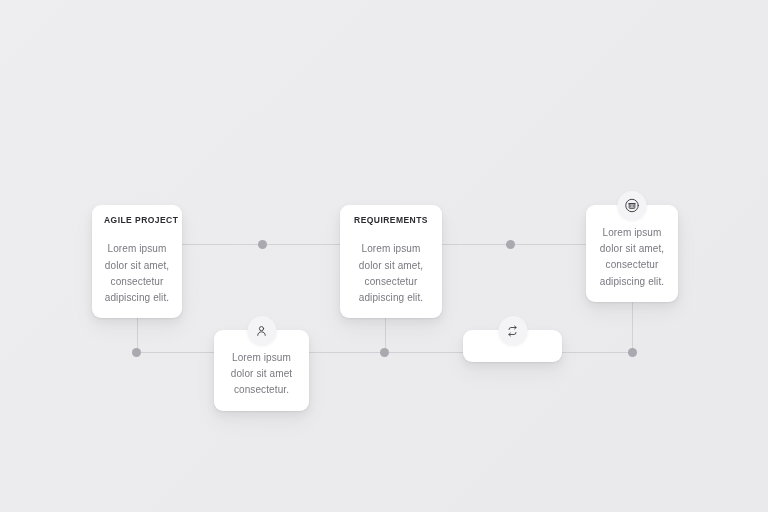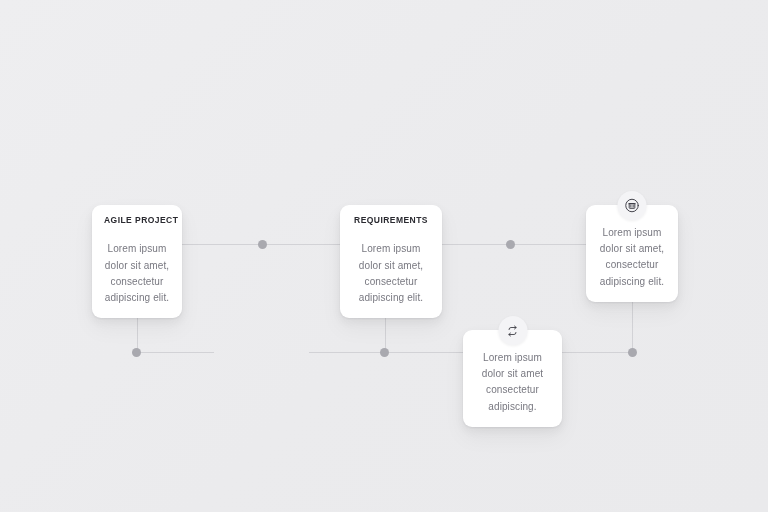--- a/index.html
+++ b/index.html
@@ -148,26 +148,34 @@
         <circle cx="12" cy="12" r="10"></circle>
         <rect x="7.5" y="9" width="9" height="7.5" rx="1"></rect>
         <line x1="10.2" y1="11" x2="10.2" y2="14.6"></line>
         <line x1="13.8" y1="11" x2="13.8" y2="14.6"></line>
         <line x1="6.8" y1="9" x2="17.2" y2="9"></line>
       </svg>
     </span>
     <p class="card-body">Lorem ipsum dolor sit amet, consectetur adipiscing elit.</p>
   </div>
 
+  <div class="card with-badge" id="card-collaboration">
+    <span class="icon-badge">
+      <svg width="14" height="14" viewBox="0 0 24 24">
+        <circle cx="12" cy="8" r="3.6"></circle>
+        <path d="M5.5 19.5c0-3.6 2.9-6.1 6.5-6.1s6.5 2.5 6.5 6.1"></path>
+      </svg>
+    </span>
+    <p class="card-body">Lorem ipsum dolor sit amet consectetur.</p>
+  </div>
 
   <div class="card with-badge" id="card-integration">
     <span class="icon-badge">
       <svg width="14" height="14" viewBox="0 0 24 24">
         <path d="M6 9.5a3.5 3.5 0 0 1 3.5-3.5H18"></path>
         <polyline points="15.5,3.5 18.4,6 15.5,8.5"></polyline>
         <path d="M18 14.5a3.5 3.5 0 0 1-3.5 3.5H6"></path>
         <polyline points="8.5,15.5 5.6,18 8.5,20.5"></polyline>
       </svg>
     </span>
-    <p class="card-body">Lorem ipsum dolor sit amet consectetur adipiscing.</p>
   </div>
 
 </div>
 
 </body></html>

